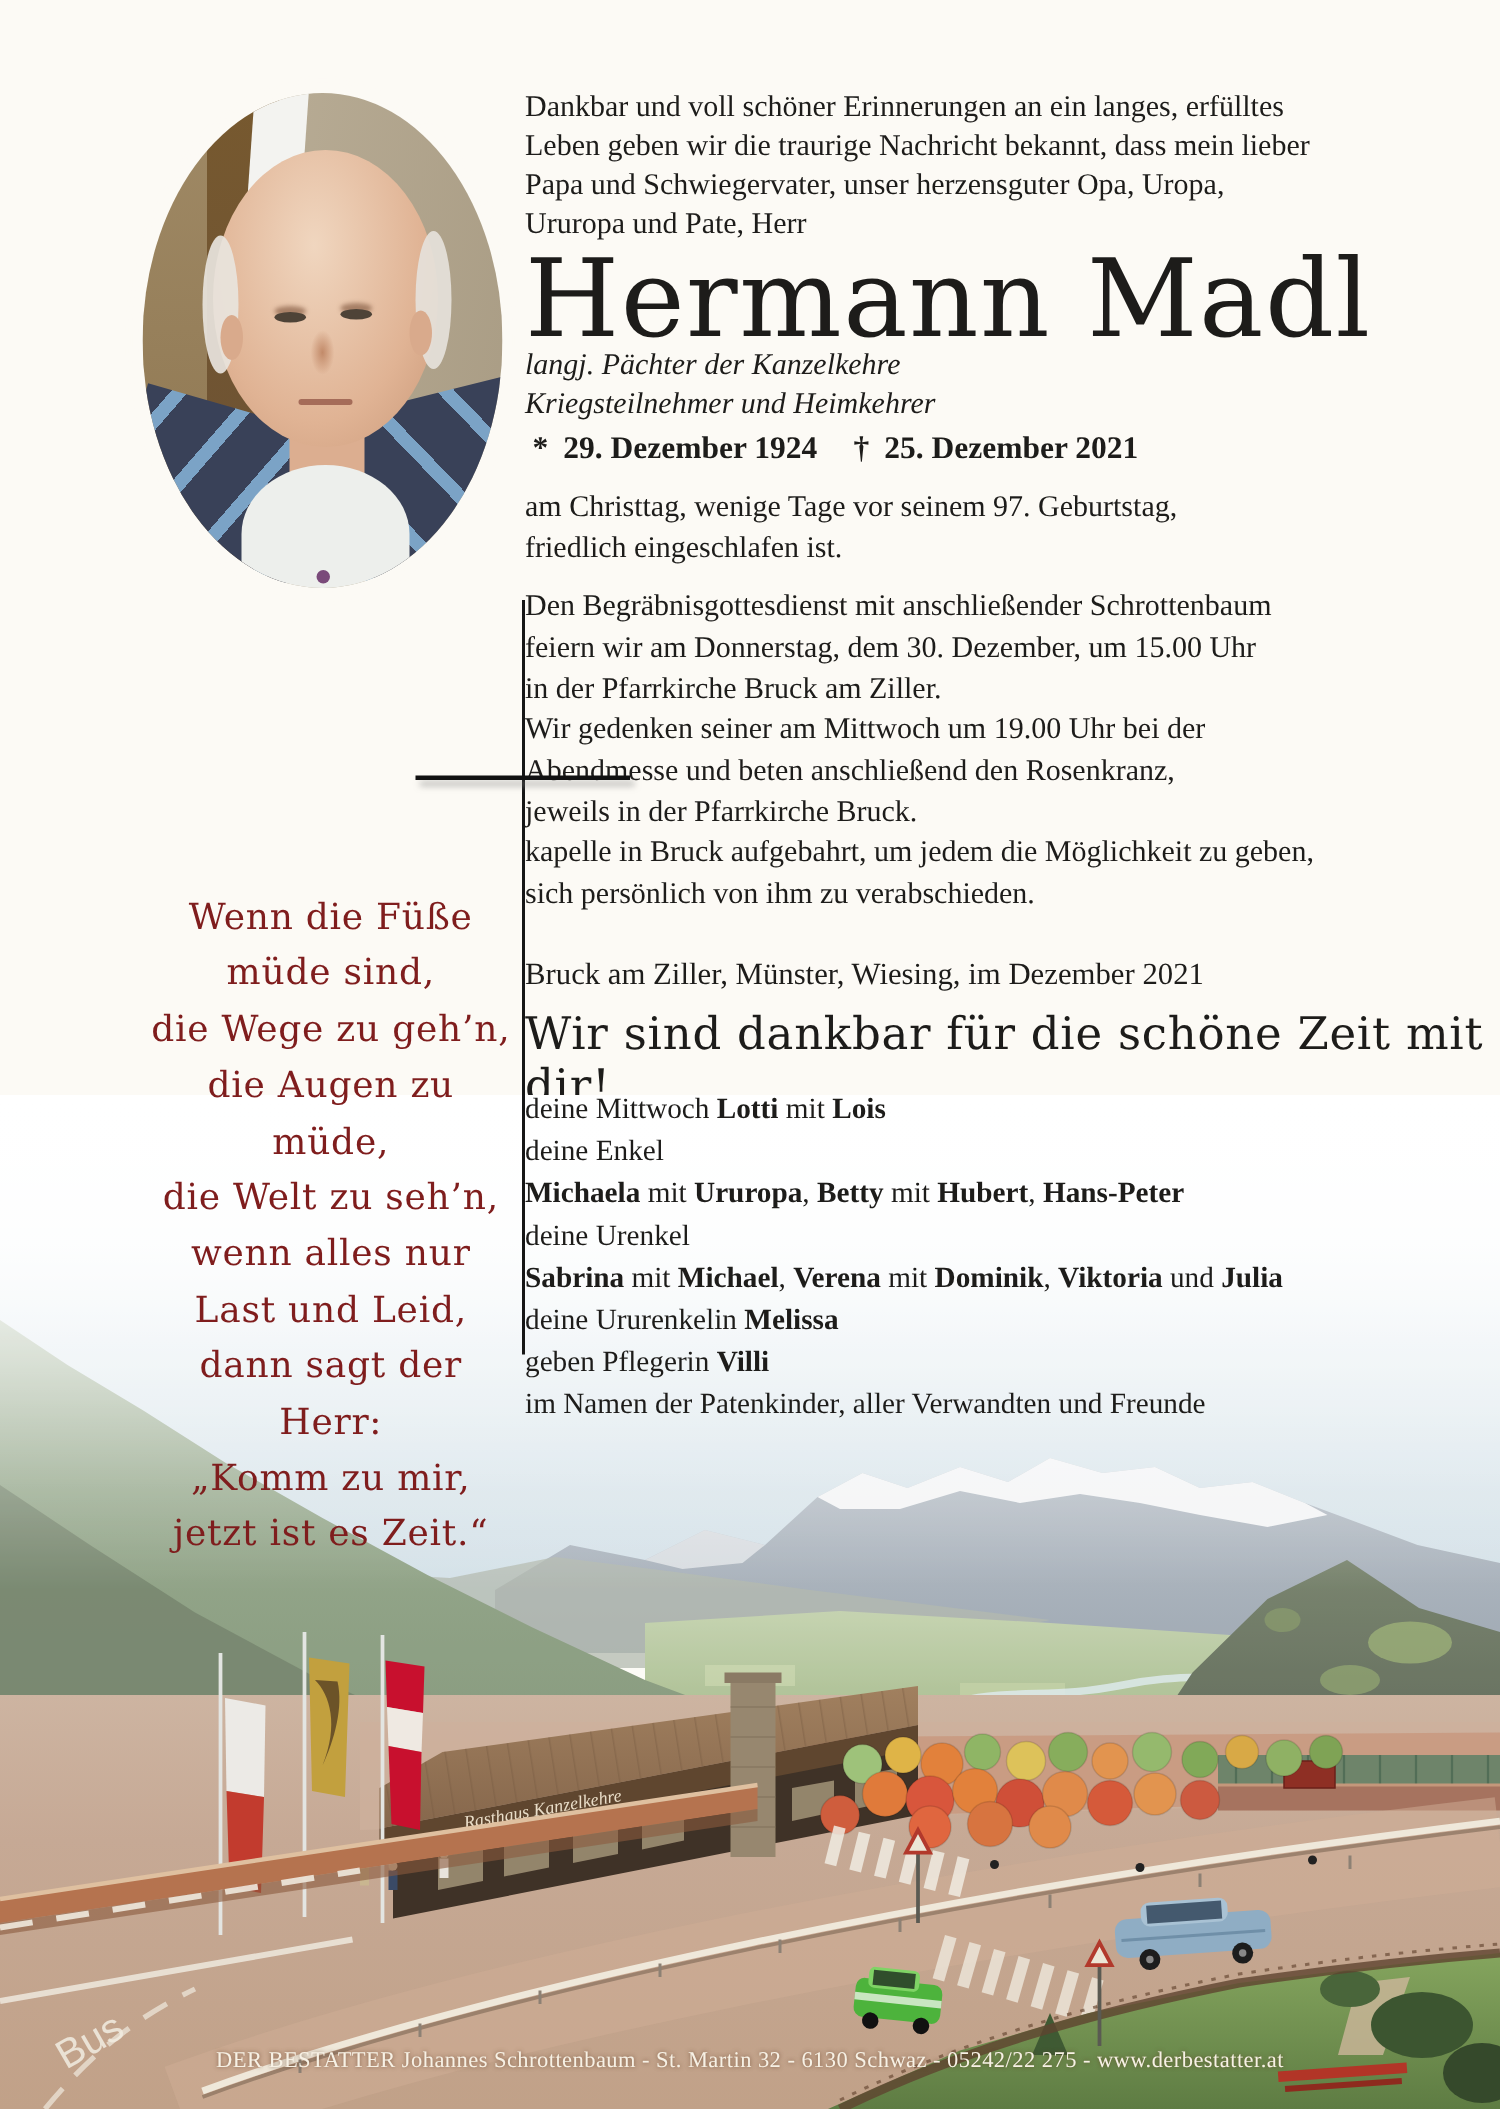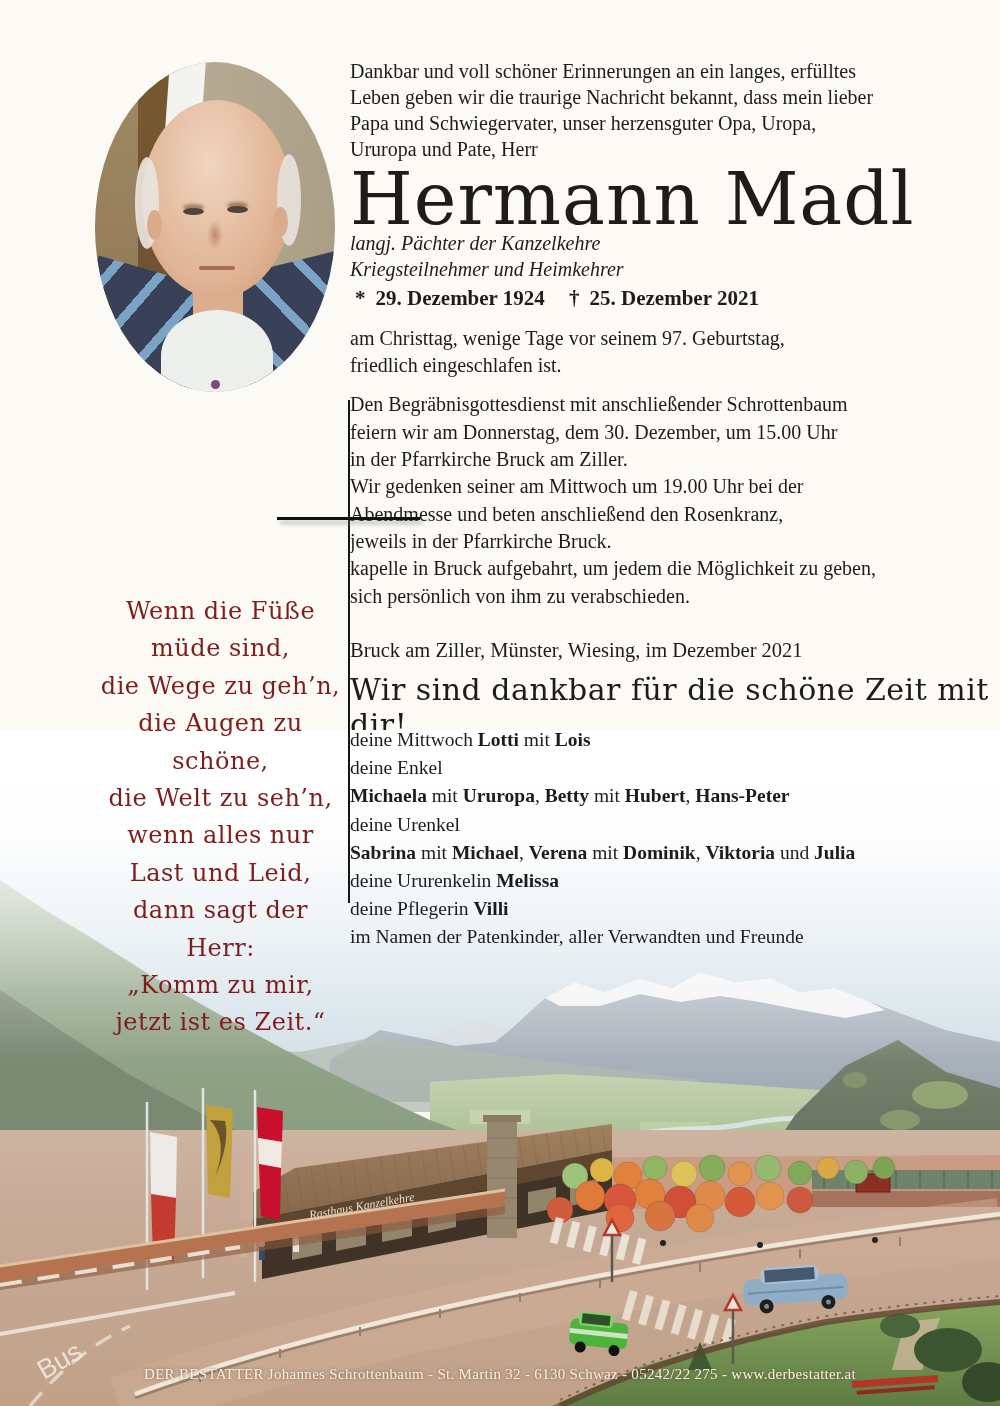--- a/index.html
+++ b/index.html
@@ -126,29 +126,29 @@
   </div>
 <div class="abs col serif places">Bruck am Ziller, Münster, Wiesing, im Dezember 2021</div>
 <div class="abs col hand gratitude">Wir sind dankbar für die schöne Zeit mit dir!</div>
 <div class="abs col serif family">
     <div><span>deine Mittwoch </span><span class="b">Lotti</span><span> mit </span><span class="b">Lois</span></div>
     <div><span>deine Enkel</span></div>
     <div><span class="b">Michaela</span><span> mit </span><span class="b">Ururopa</span><span>, </span><span class="b">Betty</span><span> mit </span><span class="b">Hubert</span><span>, </span><span class="b">Hans-Peter</span></div>
     <div><span>deine Urenkel</span></div>
     <div><span class="b">Sabrina</span><span> mit </span><span class="b">Michael</span><span>, </span><span class="b">Verena</span><span> mit </span><span class="b">Dominik</span><span>, </span><span class="b">Viktoria</span><span> und </span><span class="b">Julia</span></div>
     <div><span>deine Ururenkelin </span><span class="b">Melissa</span></div>
-    <div><span>deine Pflegerin </span><span class="b">Villi</span></div>
+    <div><span>geben Pflegerin </span><span class="b">Villi</span></div>
     <div><span>im Namen der Patenkinder, aller Verwandten und Freunde</span></div>
   </div>
 
 <div class="abs hand poem">
     <div>Wenn die Füße</div>
     <div>müde sind,</div>
     <div>die Wege zu geh’n,</div>
-    <div>die Augen zu schöne,</div>
+    <div>die Augen zu müde,</div>
     <div>die Welt zu seh’n,</div>
     <div>wenn alles nur</div>
     <div>Last und Leid,</div>
     <div>dann sagt der Herr:</div>
     <div>„Komm zu mir,</div>
     <div>jetzt ist es Zeit.“</div>
   </div>
 
 <div class="abs photo">
 <svg width="1000" height="676" viewBox="0 0 1000 676">

